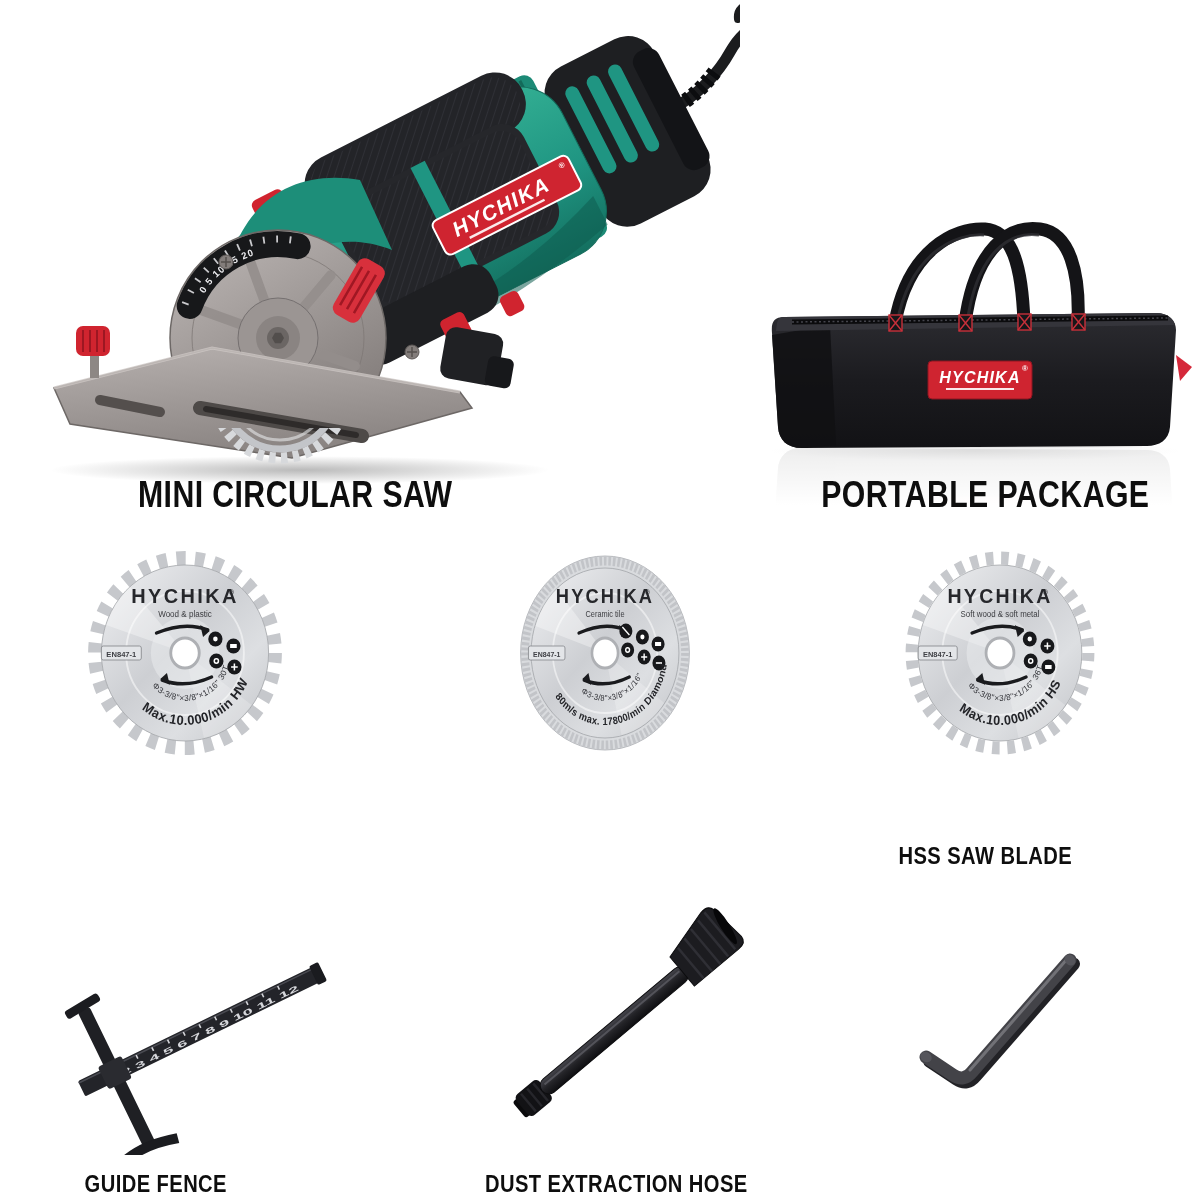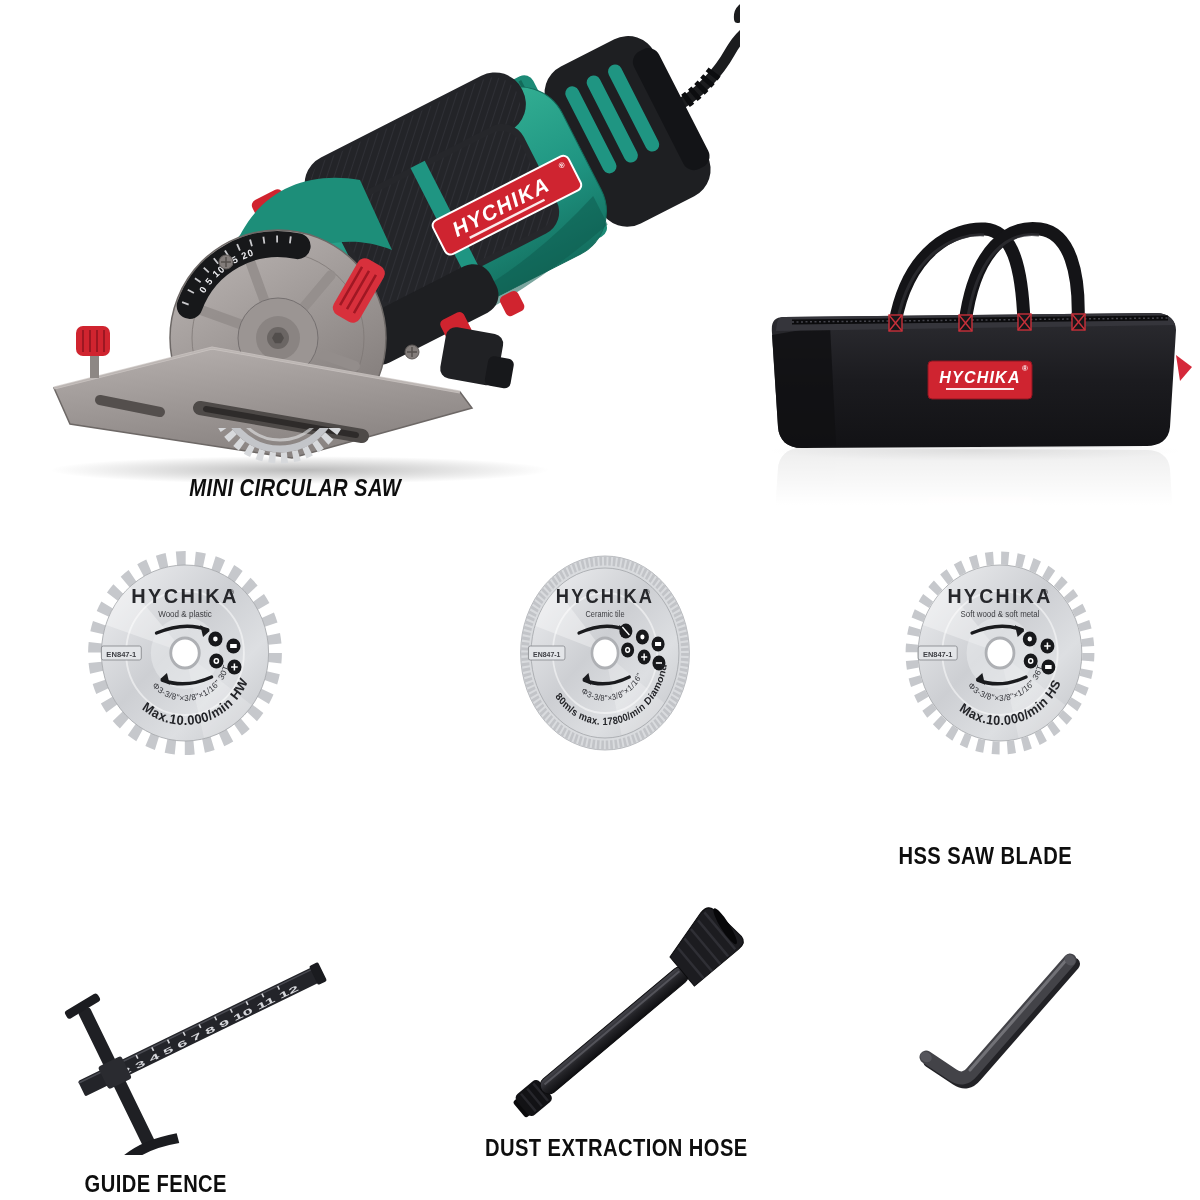--- a/index.html
+++ b/index.html
@@ -1,21 +1,21 @@
 <!DOCTYPE html>
 <html><head>
 <meta charset="utf-8">
 <style>
   html,body{margin:0;padding:0;background:#fff;}
   body{width:1200px;height:1200px;font-family:"Liberation Sans",sans-serif;}
   .canvas{position:relative;width:1200px;height:1200px;background:#fff;overflow:hidden;}
   .fig{position:absolute;}
   .cap{position:absolute;color:#0e0e0e;font-weight:700;text-align:center;}
   .cap .tx{display:inline-block;transform:scaleX(.84);transform-origin:center;letter-spacing:.5px;white-space:nowrap;}
-  .cap-xl{font-size:24px;font-style:italic;}
+  .cap-xl{font-size:36px;}
   .cap-md{font-size:24px;line-height:32px;}
   svg text{font-family:"Liberation Sans",sans-serif;}
   .b-brand{font-size:21px;font-weight:700;letter-spacing:2.5px;fill:#26272b;}
   .b-reg{font-size:7.5px;fill:#26272b;font-weight:700;}
   .b-type{font-size:8.5px;fill:#3c3d41;}
   .b-std{font-size:8px;fill:#3f4045;font-weight:700;}
   .b-spec{font-size:8.6px;fill:#323338;letter-spacing:.4px;}
   .b-speed{font-size:13.5px;font-weight:700;fill:#232428;letter-spacing:.5px;}
   .b-speed-sm{font-size:10.6px;font-weight:700;fill:#232428;letter-spacing:.3px;}
   .patch-tx{font-size:21px;font-weight:700;font-style:italic;fill:#ffffff;letter-spacing:1.5px;}
@@ -214,20 +214,23 @@
         <rect x="206" y="193" width="68" height="2" fill="#ffffff" opacity="0.9"></rect>
       </g>
       <polygon points="436,160 452,172 440,186" fill="#d5283a"></polygon>
     </g>
 
     <g transform="translate(0,506) scale(1,-1)" opacity="0.14">
       <use href="#bagBody"></use>
     </g>
     <rect x="0" y="253" width="460" height="57" fill="url(#fadeUp)"></rect>
   </svg>
+  <div class="cap cap-xl" style="left:790px;top:474px;width:390px">
+    <span class="tx">PORTABLE PACKAGE</span>
+  </div>
 
   <svg class="fig" style="left:70px;top:548px" width="230" height="210" viewBox="-115 -105 230 210">
     <g transform="scale(0.95 1)">
       <circle r="95" fill="none" stroke="#c6c8cc" stroke-width="14" stroke-dasharray="9.9 10"></circle>
       <circle r="88" fill="url(#bladeGrad)" stroke="#9fa1a5" stroke-width="0.8"></circle>
       <path d="M0,0 L-83,-28 A88 88 0 0 1 -58,-66 Z" fill="#ffffff" opacity="0.35"></path>
       <path d="M0,0 L70,52 A88 88 0 0 1 20,85 Z" fill="#ffffff" opacity="0.22"></path>
       <circle r="62" fill="none" stroke="#ffffff" stroke-opacity="0.5" stroke-width="2"></circle>
       <circle r="36" fill="#eceDF0" opacity="0.5"></circle>
       <circle r="15" fill="#ffffff" stroke="#aeb0b4" stroke-width="3"></circle>
@@ -377,21 +380,21 @@
       </g>
       <rect x="48" y="122" width="188" height="17" rx="8.5" fill="url(#tubeGrad)" stroke="#0c0c0e"></rect>
       <line x1="54" y1="127" x2="230" y2="127" stroke="#5c5c63" stroke-width="2" opacity="0.8"></line>
       <g>
         <path d="M232,110 L284,96 Q294,94 296,102 L300,140 Q300,148 290,148 L232,148 Z" fill="#1c1c20" stroke="#0b0b0d"></path>
         <path d="M244,108 V148 M255,105 V148 M266,102 V148 M277,100 V147 M287,98 V146" stroke="#2f2f35" stroke-width="2.5"></path>
         <ellipse cx="294" cy="122" rx="4.5" ry="21" fill="#070709" transform="rotate(8 294 122)"></ellipse>
       </g>
     </g>
   </svg>
-  <div class="cap cap-md" style="left:460px;top:1132px;width:280px">
+  <div class="cap cap-md" style="left:460px;top:1168px;width:280px">
     <span class="tx">DUST EXTRACTION HOSE</span>
   </div>
 
   <svg class="fig" style="left:880px;top:910px" width="260" height="240" viewBox="0 0 260 240">
     <g>
       <path d="M191.5,52 L93.5,164 Q85.5,174 74.5,167 L47.5,149" stroke="#222226" stroke-width="13" fill="none" stroke-linecap="round" stroke-linejoin="round" transform="translate(2,2)"></path>
       <path d="M190,50 L92,162 Q84,172 73,165 L46,147" stroke="#434348" stroke-width="13" fill="none" stroke-linecap="round" stroke-linejoin="round"></path>
       <path d="M188,48 L90,160" stroke="#8a8a90" stroke-width="3" opacity="0.65" stroke-linecap="round"></path>
       <ellipse cx="190" cy="50" rx="6" ry="5" fill="#55555b" transform="rotate(49 190 50)"></ellipse>
       <ellipse cx="46" cy="147" rx="6" ry="5" fill="#55555b" transform="rotate(35 46 147)"></ellipse>

